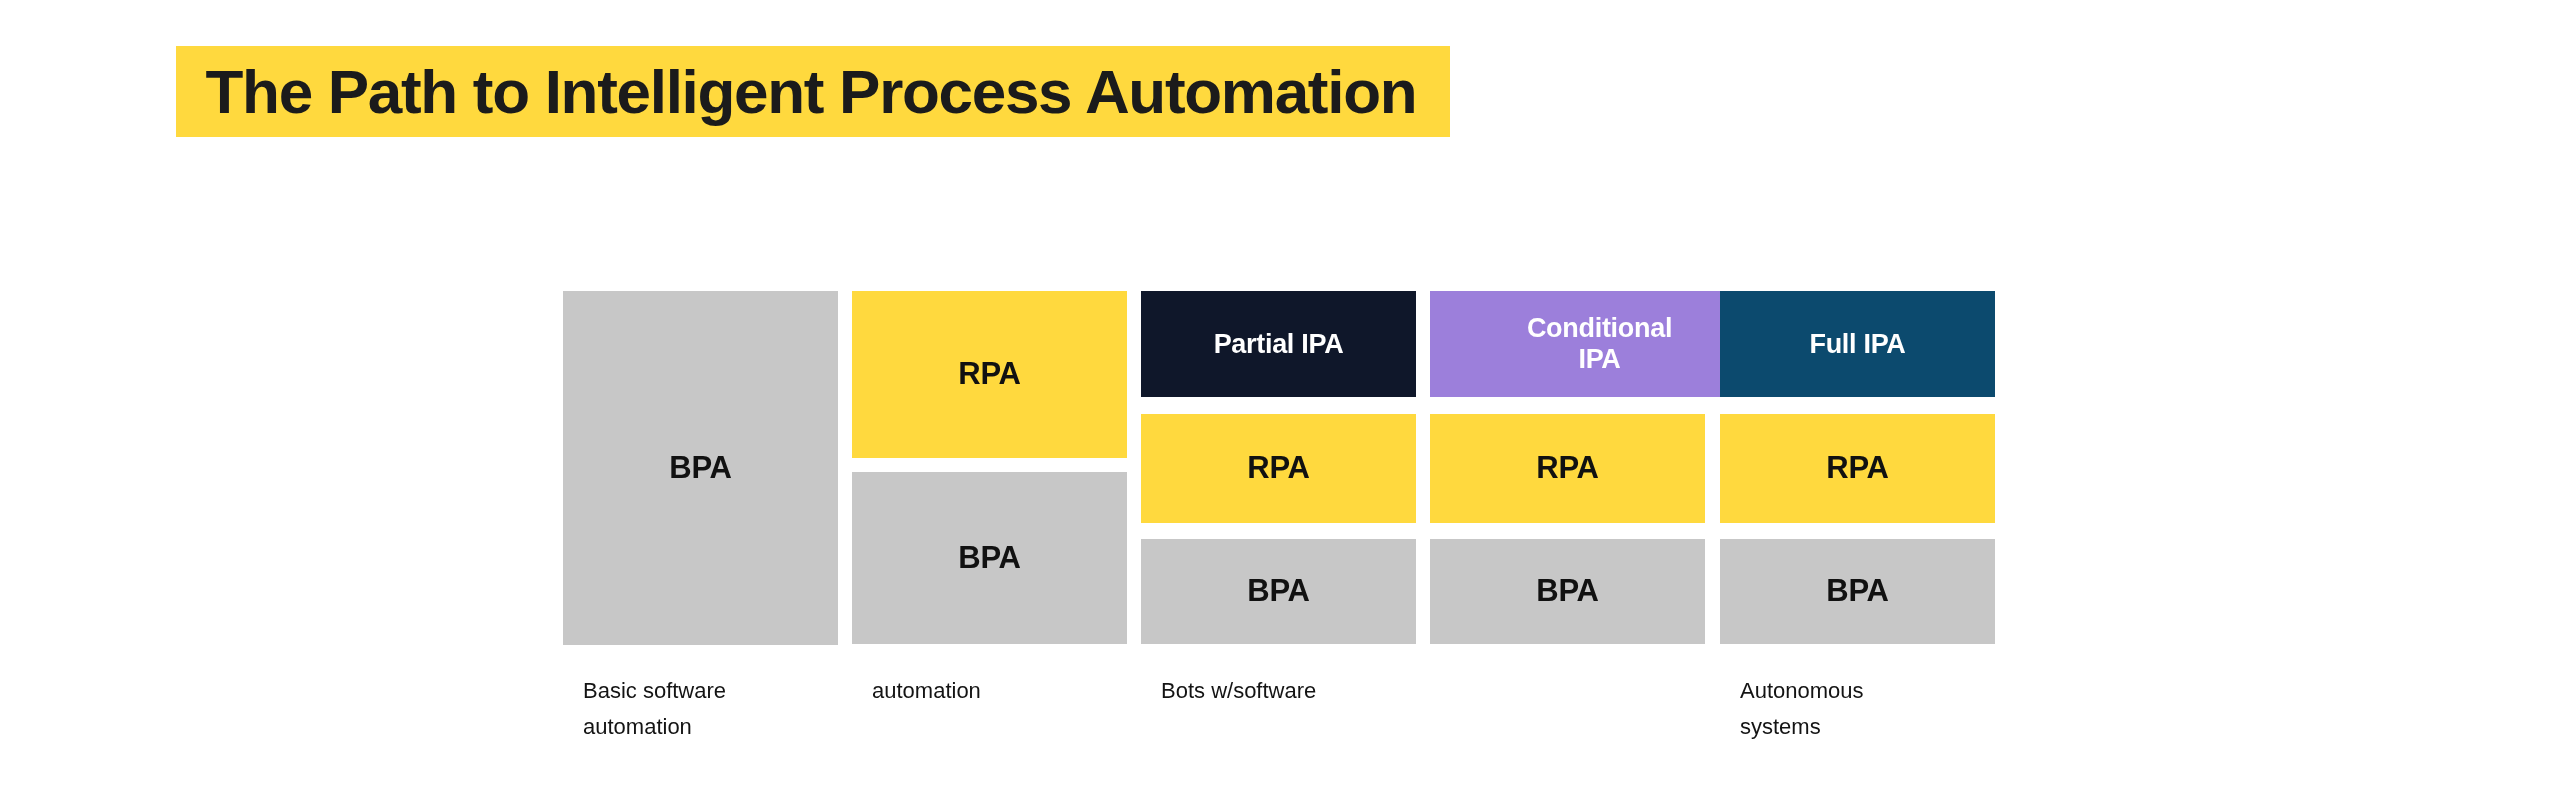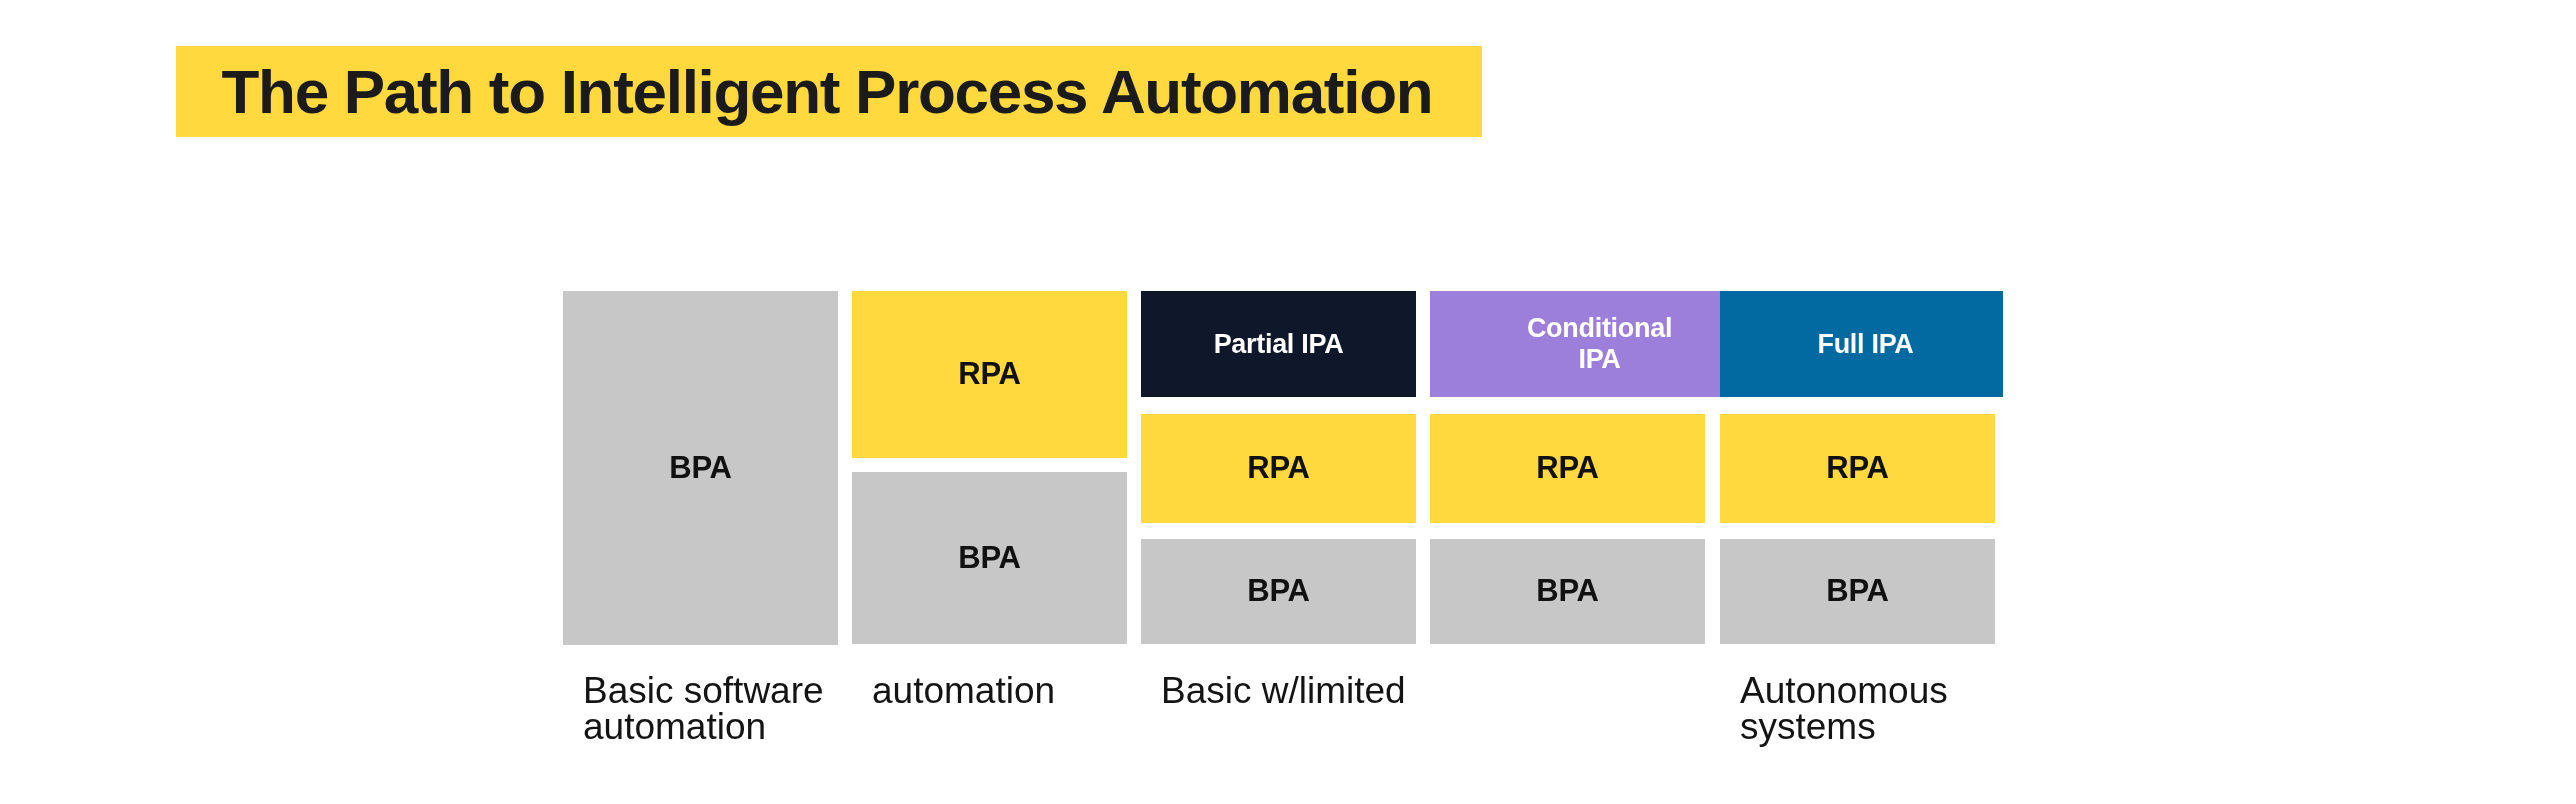--- a/index.html
+++ b/index.html
@@ -21,21 +21,21 @@
     left: 176px;
     top: 46px;
     height: 91px;
     width: -moz-fit-content;
     width: fit-content;
     padding: 0 34px 0 29.5px;
     display: flex;
     align-items: center;
   }
   .title-banner h1 {
-    margin: 16px;
+    margin: 0;
     font-size: 62px;
     font-weight: bold;
     letter-spacing: -1.3px;
     color: #1b1b1b;
     white-space: nowrap;
     line-height: 1;
   }
 
   
   .diagram {
@@ -84,21 +84,21 @@
   .b-head    { top: 0;     height: 106px; }  
   .b-rpa     { top: 123px; height: 109px; }  
   .b-bpa     { top: 248px; height: 105px; }  
 
   .caption {
     position: absolute;
     left: 0;
     top: 382px;
     width: 255px;
     padding-left: 20px;
-    font-size: 37px;
+    font-size: 22px;
     line-height: 36px;
     color: #141414;
   }
 </style>
 </head>
 <body>
 
 <div class="canvas">
 
   <div class="title-banner" style="background: rgb(255, 217, 62);">
@@ -133,39 +133,39 @@
       <div class="block b-head" style="background: #0f172a;">
         <span class="header-line" style="color: rgb(255, 255, 255);">Partial IPA</span>
       </div>
       <div class="block b-rpa" style="background: rgb(255, 217, 62);">
         <span class="block-label">RPA</span>
       </div>
       <div class="block b-bpa" style="background: rgb(199, 199, 199);">
         <span class="block-label">BPA</span>
       </div>
       <div class="caption">
-        <div>Basic w/limited</div>
+        <div>Bots w/software</div>
       </div>
     </div>
 
     <div class="col col-4">
       <div class="block b-head" style="background: rgb(156, 127, 219); padding-left: 32px;">
         <span class="header-line" style="color: rgb(255, 255, 255);">Conditional</span>
         <span class="header-line" style="color: rgb(255, 255, 255);">IPA</span>
       </div>
       <div class="block b-rpa" style="background: rgb(255, 217, 62);">
         <span class="block-label">RPA</span>
       </div>
       <div class="block b-bpa" style="background: rgb(199, 199, 199);">
         <span class="block-label">BPA</span>
       </div>
     </div>
 
     <div class="col col-5">
-      <div class="block b-head" style="background: #0369a1; padding-left: 8px;">
+      <div class="block b-head" style="background: #0c4a6e;">
         <span class="header-line" style="color: rgb(255, 255, 255);">Full IPA</span>
       </div>
       <div class="block b-rpa" style="background: rgb(255, 217, 62);">
         <span class="block-label">RPA</span>
       </div>
       <div class="block b-bpa" style="background: rgb(199, 199, 199);">
         <span class="block-label">BPA</span>
       </div>
       <div class="caption">
         <div>Autonomous</div>

